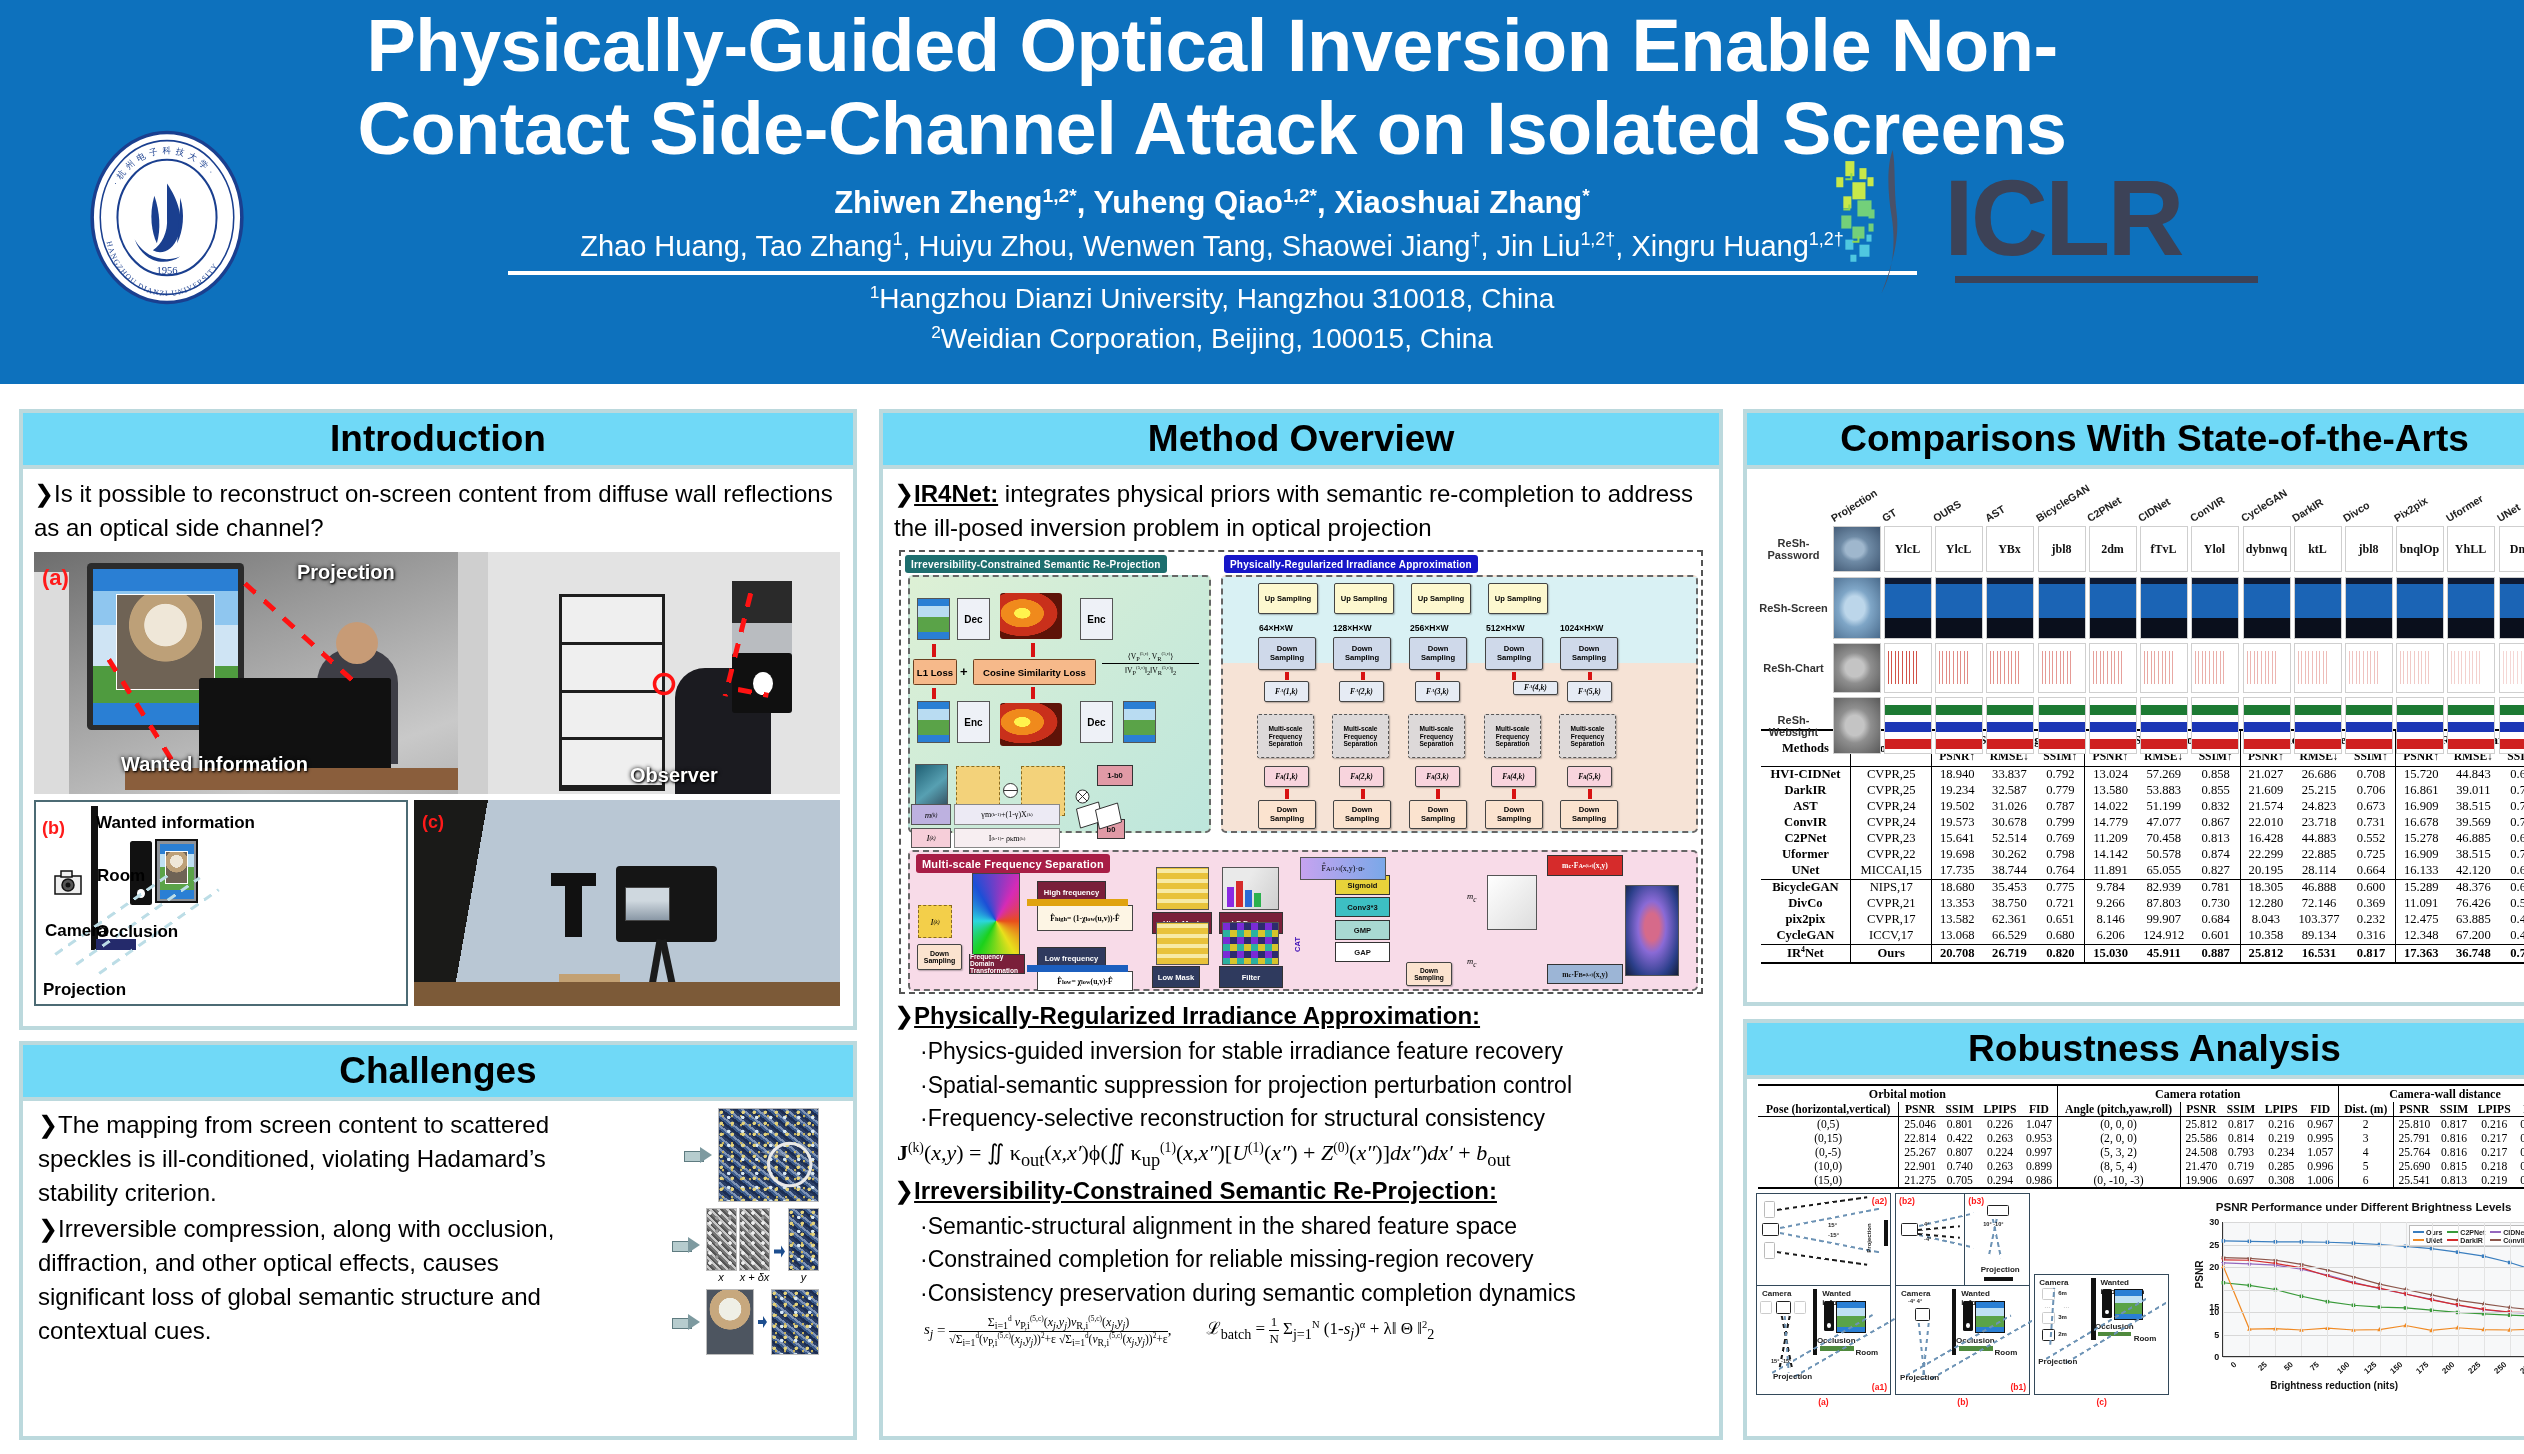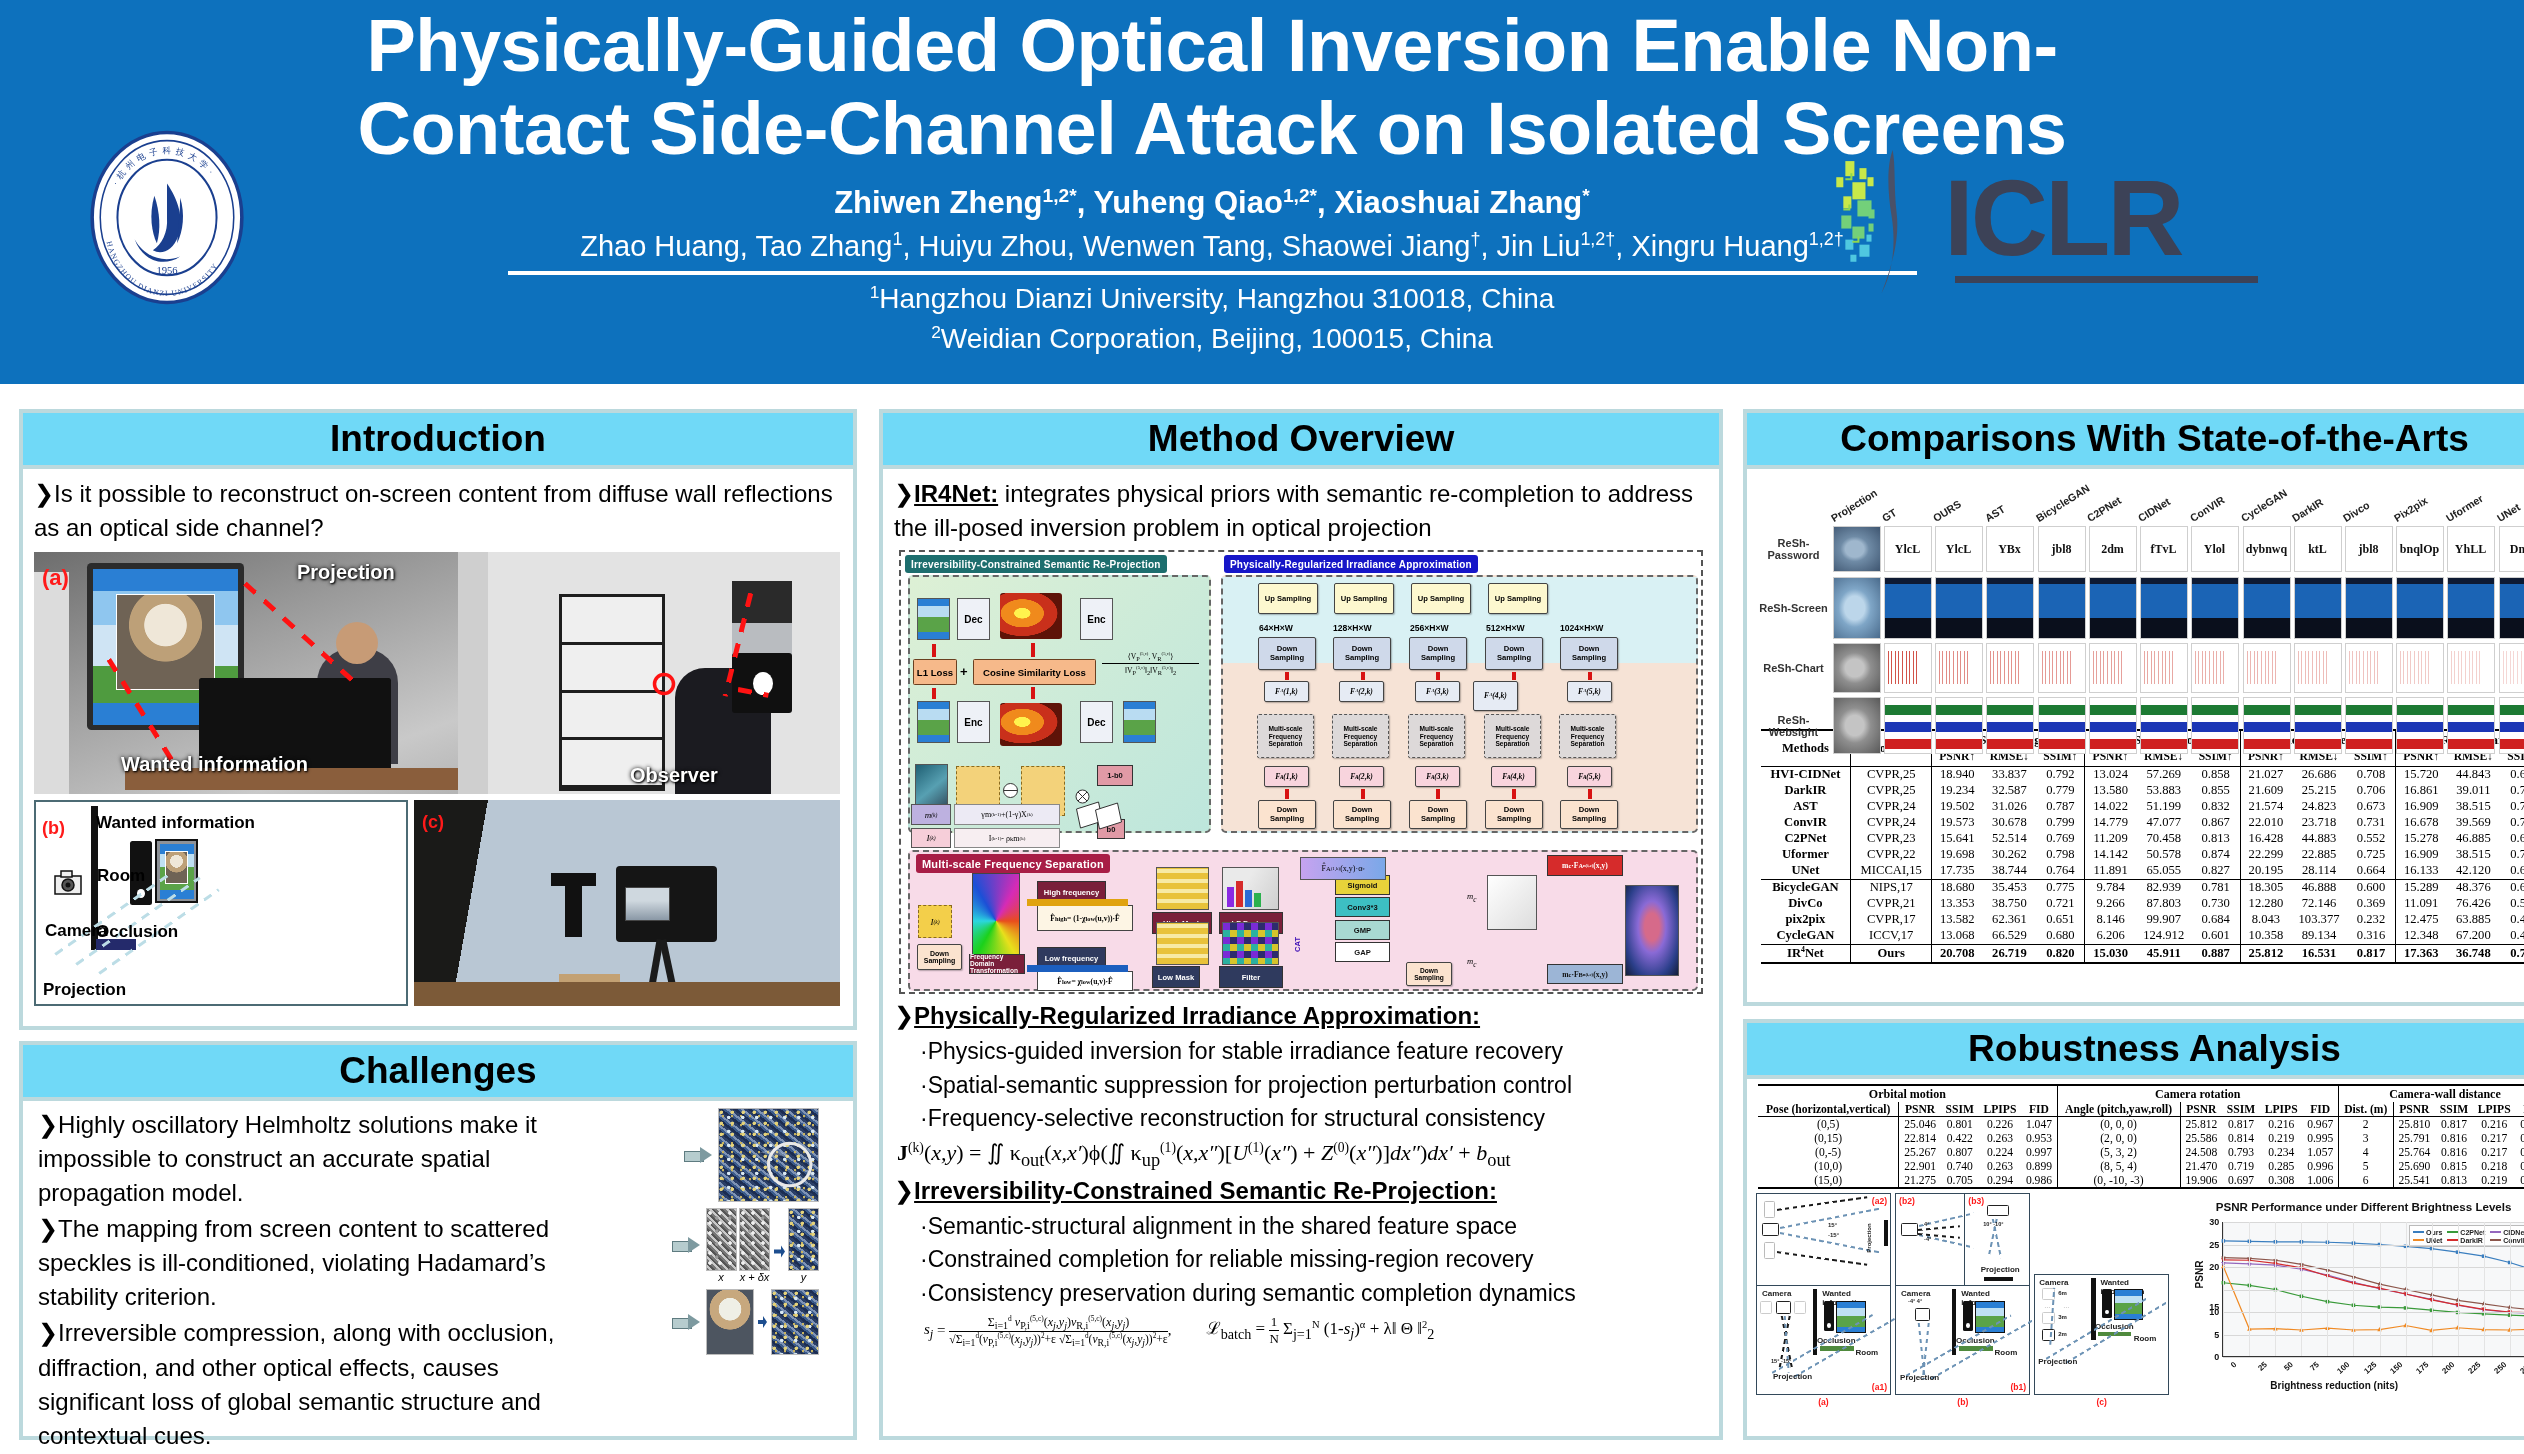--- a/index.html
+++ b/index.html
@@ -421,23 +421,20 @@
     </div>
   </div>
 </div>
 
 <div class="panel" id="p-chall">
   <div class="panel-head">
     <h2>Challenges</h2>
   </div>
   <div class="panel-body" id="chall-body">
     <div id="chall-text">
-      <div class="bullet">
-        <span class="chev">❯</span><span>Highly oscillatory Helmholtz solutions make it impossible to construct an accurate spatial propagation model.</span>
-      </div>
       <div class="bullet">
         <span class="chev">❯</span><span>The mapping from screen content to scattered speckles is ill-conditioned, violating Hadamard’s stability criterion.</span>
       </div>
       <div class="bullet">
         <span class="chev">❯</span><span>Irreversible compression, along with occlusion, diffraction, and other optical effects, causes significant loss of global semantic structure and contextual cues.</span>
       </div>
     </div>
     <div id="chall-imgs">
       <div class="chall-row">
         <span class="arrow-blk"></span>
@@ -534,21 +531,21 @@
 
       <div class="smbox down-b" style="left:357px;top:85px;width:58px;height:33px;">Down Sampling</div>
       <div class="smbox down-b" style="left:432px;top:85px;width:58px;height:33px;">Down Sampling</div>
       <div class="smbox down-b" style="left:508px;top:85px;width:58px;height:33px;">Down Sampling</div>
       <div class="smbox down-b" style="left:584px;top:85px;width:58px;height:33px;">Down Sampling</div>
       <div class="smbox down-b" style="left:659px;top:85px;width:58px;height:33px;">Down Sampling</div>
 
       <div class="smbox fb" style="left:363px;top:129px;width:45px;height:21px;font-family:'Liberation Serif',serif;font-style:italic;">Fᴬ(1,k)</div>
       <div class="smbox fb" style="left:438px;top:129px;width:45px;height:21px;font-family:'Liberation Serif',serif;font-style:italic;">Fᴬ(2,k)</div>
       <div class="smbox fb" style="left:514px;top:129px;width:45px;height:21px;font-family:'Liberation Serif',serif;font-style:italic;">Fᴬ(3,k)</div>
-      <div class="smbox fb" style="left:572px;top:129px;width:45px;height:30px;font-family:'Liberation Serif',serif;font-style:italic;">Fᴬ(4,k)</div>
+      <div class="smbox fb" style="left:612px;top:129px;width:45px;height:14px;font-family:'Liberation Serif',serif;font-style:italic;">Fᴬ(4,k)</div>
       <div class="smbox fb" style="left:666px;top:129px;width:45px;height:21px;font-family:'Liberation Serif',serif;font-style:italic;">Fᴬ(5,k)</div>
 
       <div class="smbox msf" style="left:356px;top:162px;width:57px;height:44px;font-size:6.6px;">Multi-scale Frequency Separation</div>
       <div class="smbox msf" style="left:431px;top:162px;width:57px;height:44px;font-size:6.6px;">Multi-scale Frequency Separation</div>
       <div class="smbox msf" style="left:507px;top:162px;width:57px;height:44px;font-size:6.6px;">Multi-scale Frequency Separation</div>
       <div class="smbox msf" style="left:583px;top:162px;width:57px;height:44px;font-size:6.6px;">Multi-scale Frequency Separation</div>
       <div class="smbox msf" style="left:658px;top:162px;width:57px;height:44px;font-size:6.6px;">Multi-scale Frequency Separation</div>
 
       <div class="smbox fa" style="left:363px;top:214px;width:45px;height:21px;font-family:'Liberation Serif',serif;font-style:italic;">Fᴀ(1,k)</div>
       <div class="smbox fa" style="left:438px;top:214px;width:45px;height:21px;font-family:'Liberation Serif',serif;font-style:italic;">Fᴀ(2,k)</div>

